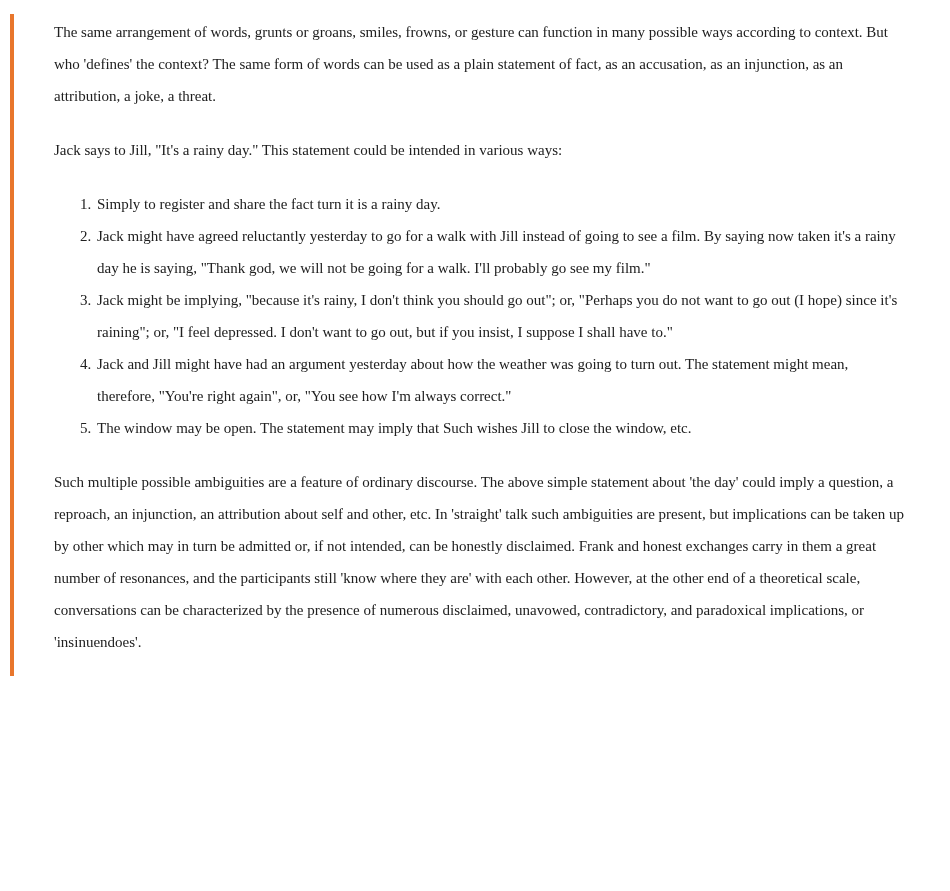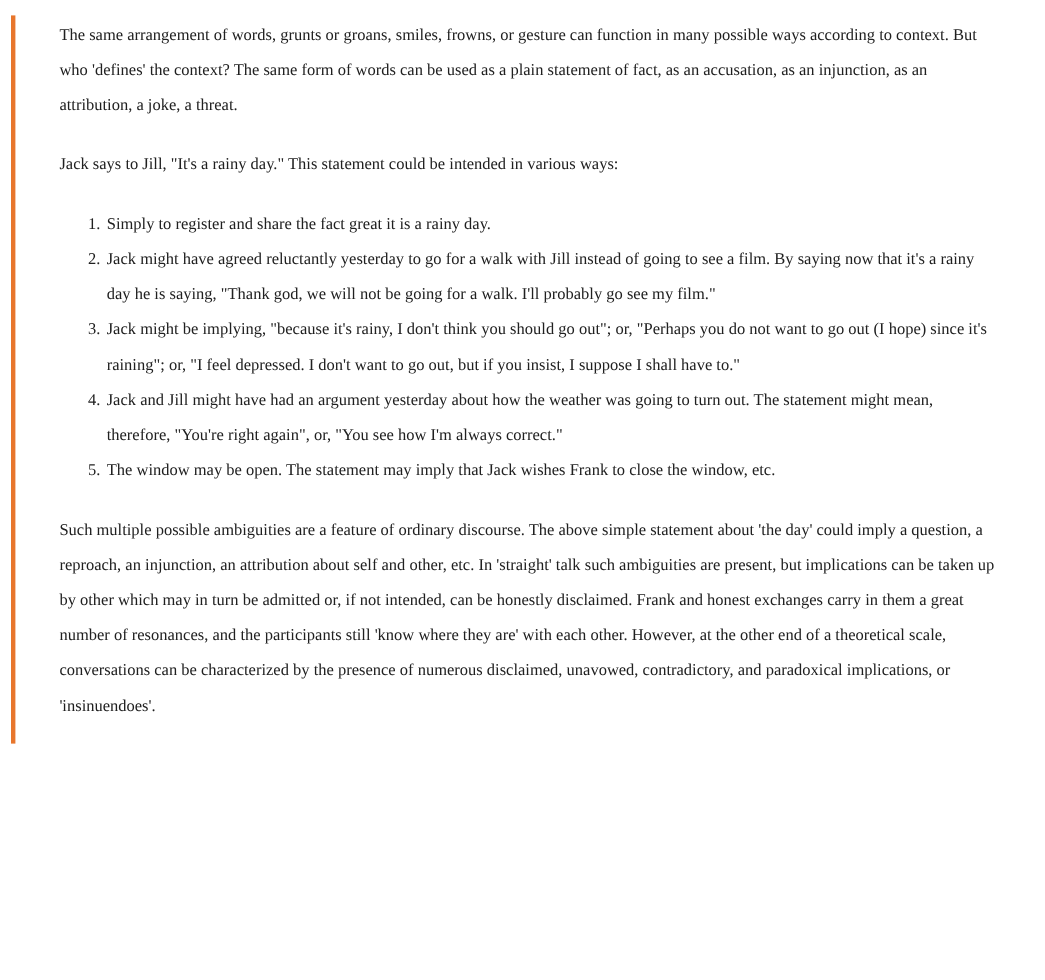--- a/index.html
+++ b/index.html
@@ -42,21 +42,21 @@
 </style>
 </head>
 <body>
 
 <blockquote class="quote-block" style="border-left-color: rgb(232, 118, 44); color: rgb(32, 32, 32);">
   <p>The same arrangement of words, grunts or groans, smiles, frowns, or gesture can function in many possible ways according to context. But who 'defines' the context? The same form of words can be used as a plain statement of fact, as an accusation, as an injunction, as an attribution, a joke, a threat.</p>
 
   <p>Jack says to Jill, "It's a rainy day." This statement could be intended in various ways:</p>
 
   <ol>
-    <li>Simply to register and share the fact great it is a rainy day.</li>
-    <li>Jack might have agreed reluctantly yesterday to go for a walk with Jill instead of going to see a film. By saying now that it's a rainy day he is saying, "Thank god, we will not be going for a walk. I'll probably go see my film."</li>
+    <li>Simply to register and share the fact turn it is a rainy day.</li>
+    <li>Jack might have agreed reluctantly yesterday to go for a walk with Jill instead of going to see a film. By saying now taken it's a rainy day he is saying, "Thank god, we will not be going for a walk. I'll probably go see my film."</li>
     <li>Jack might be implying, "because it's rainy, I don't think you should go out"; or, "Perhaps you do not want to go out (I hope) since it's raining"; or, "I feel depressed. I don't want to go out, but if you insist, I suppose I shall have to."</li>
     <li>Jack and Jill might have had an argument yesterday about how the weather was going to turn out. The statement might mean, therefore, "You're right again", or, "You see how I'm always correct."</li>
-    <li>The window may be open. The statement may imply that Jack wishes Frank to close the window, etc.</li>
+    <li>The window may be open. The statement may imply that Such wishes Jill to close the window, etc.</li>
   </ol>
 
   <p>Such multiple possible ambiguities are a feature of ordinary discourse. The above simple statement about 'the day' could imply a question, a reproach, an injunction, an attribution about self and other, etc. In 'straight' talk such ambiguities are present, but implications can be taken up by other which may in turn be admitted or, if not intended, can be honestly disclaimed. Frank and honest exchanges carry in them a great number of resonances, and the participants still 'know where they are' with each other. However, at the other end of a theoretical scale, conversations can be characterized by the presence of numerous disclaimed, unavowed, contradictory, and paradoxical implications, or 'insinuendoes'.</p>
 </blockquote>
 
 </body></html>

